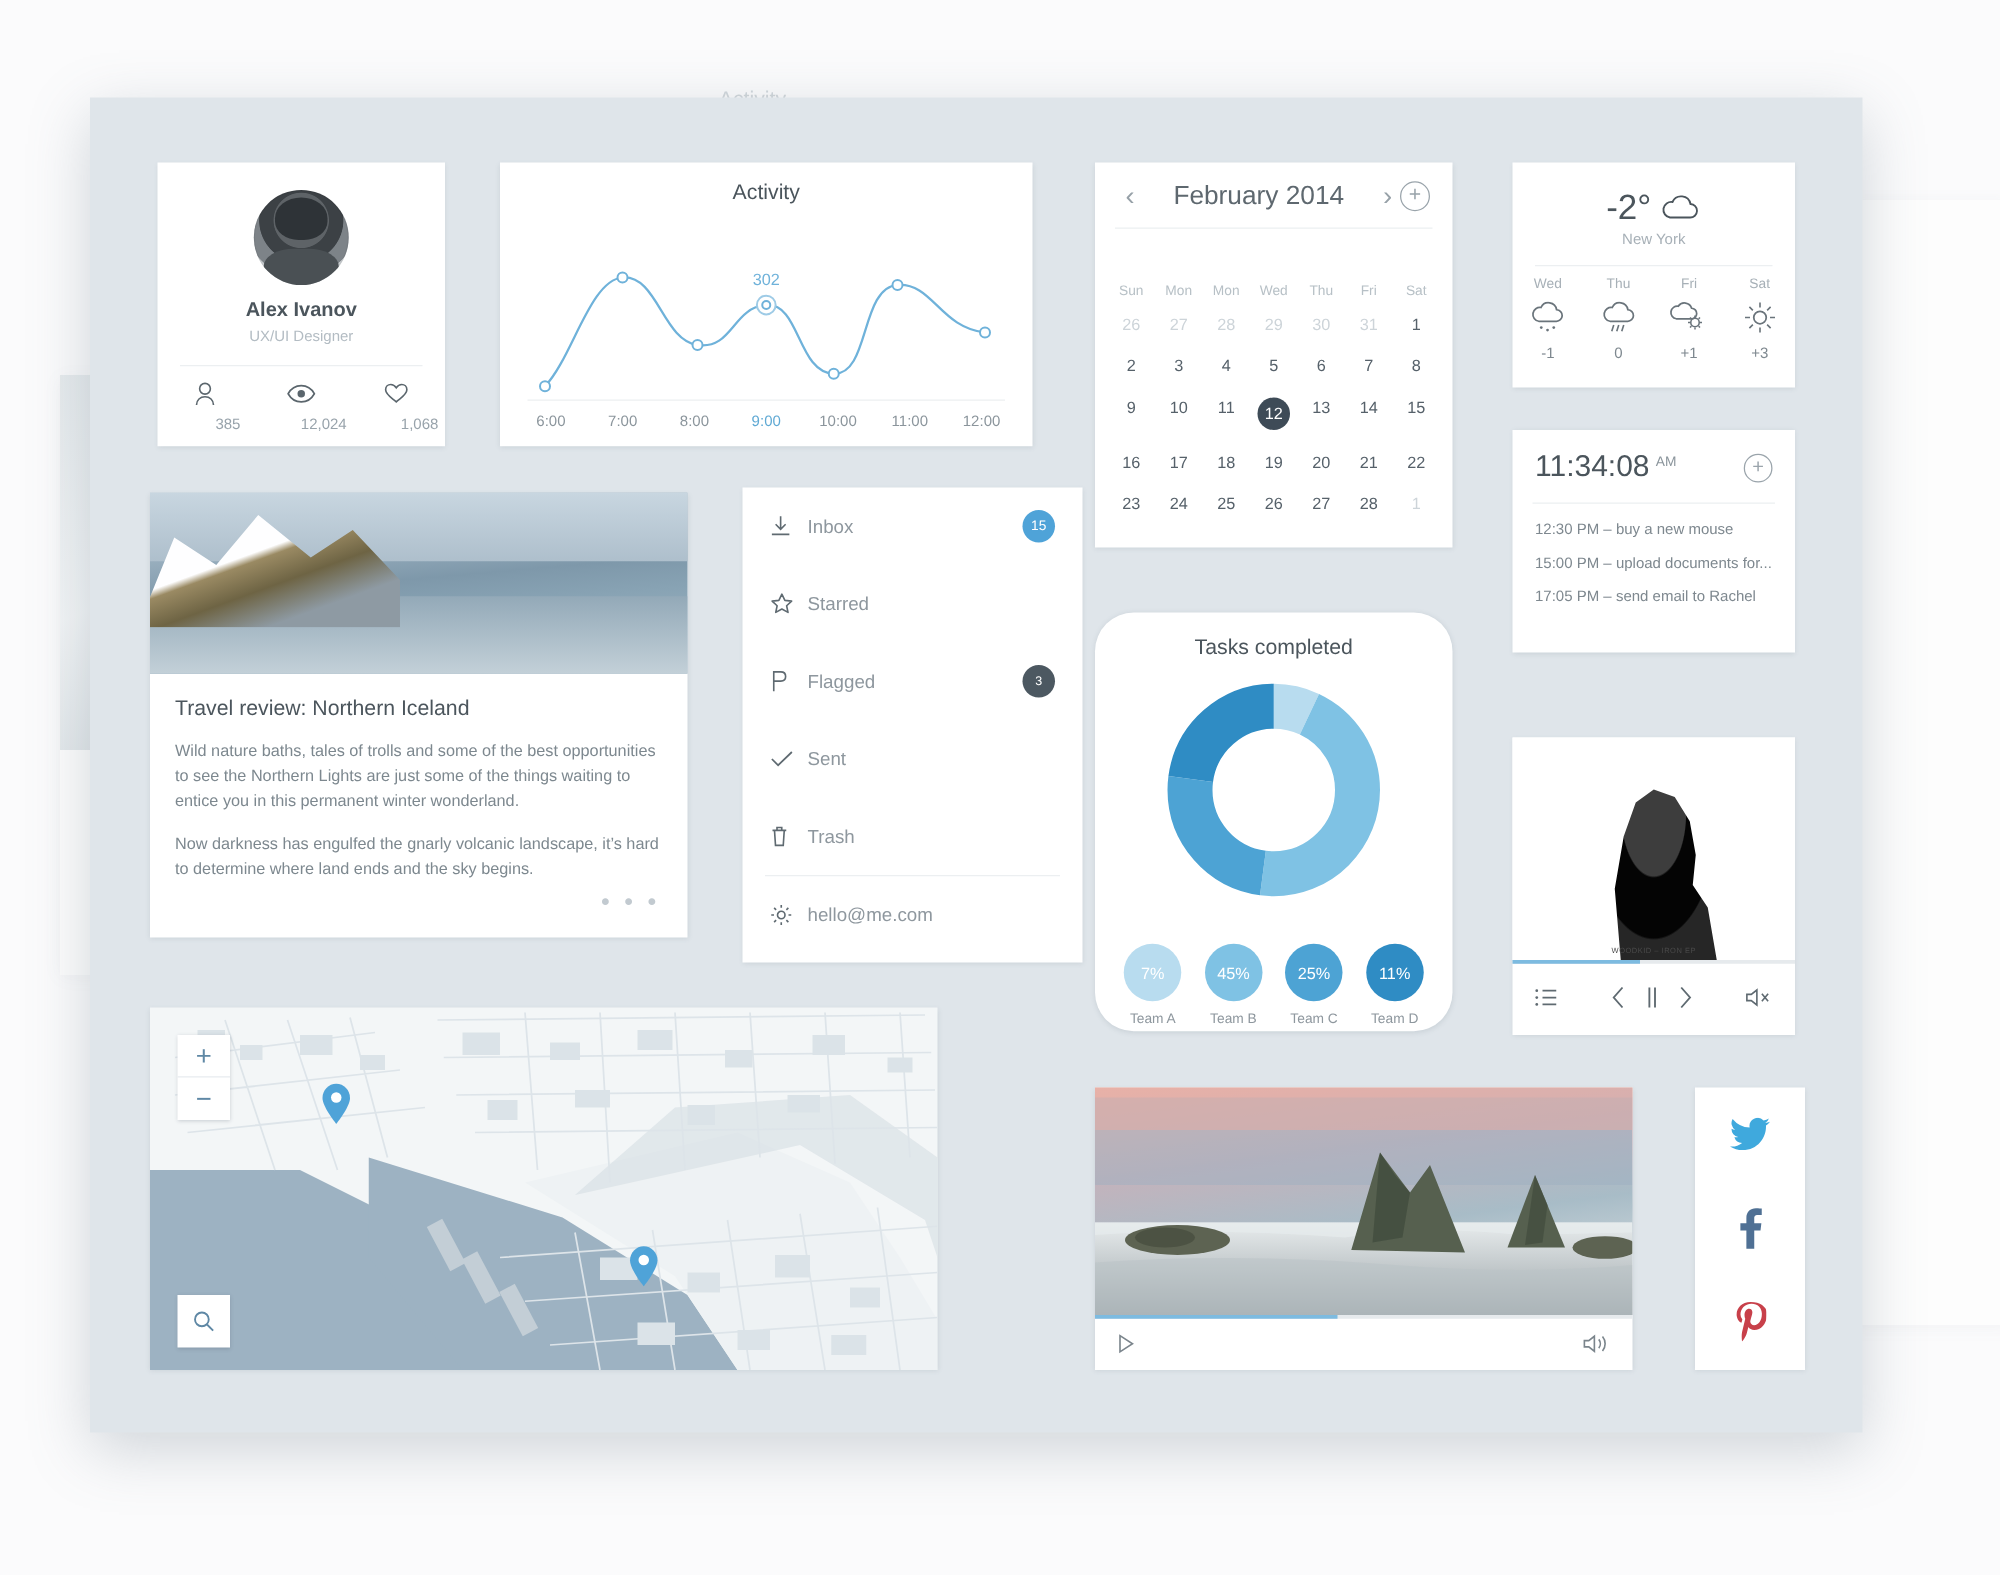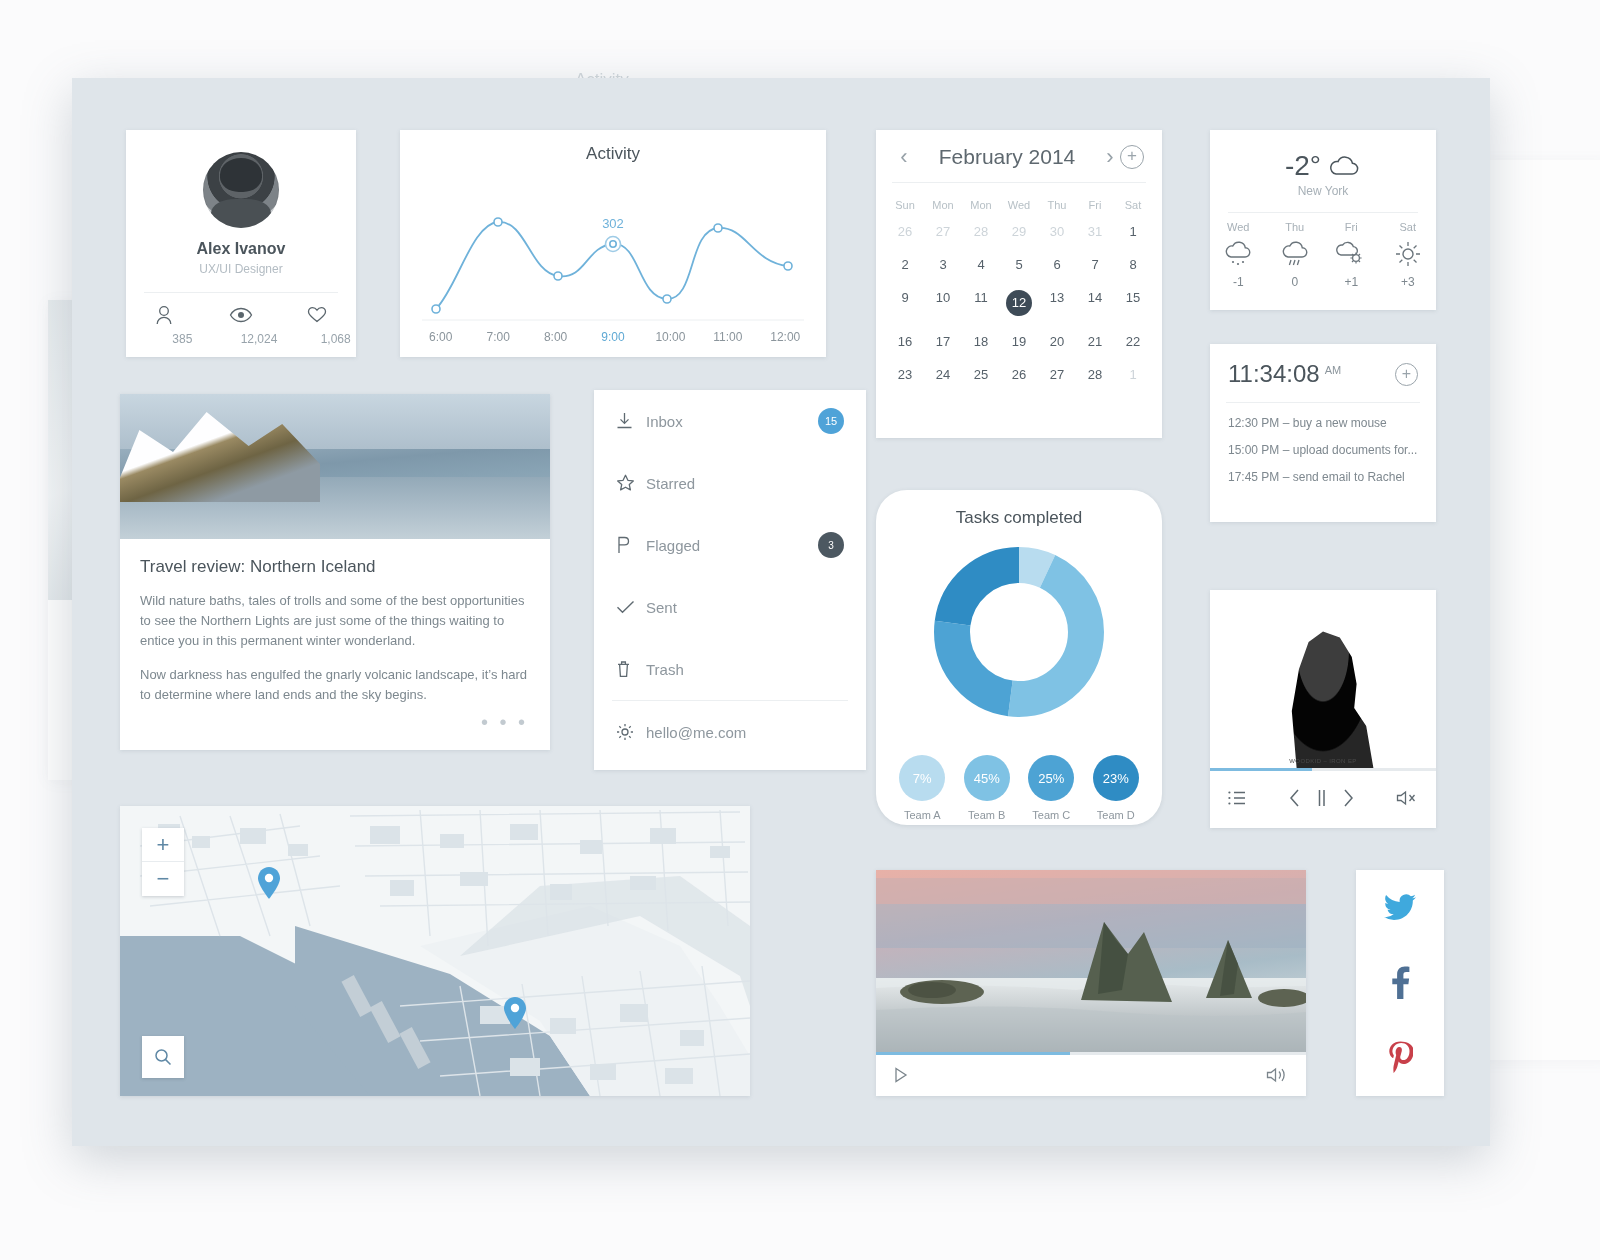--- a/index.html
+++ b/index.html
@@ -113,21 +113,21 @@
 
   
   #calendar { left: 804px; top: 52px; width: 286px; height: 308px; }
   .cal-head { display:flex; align-items:center; padding:14px 18px 0; }
   .cal-arrow { font-size:22px; color:#97a1a8; width:20px; text-align:center; }
   .cal-month { flex:1; text-align:center; font-size:21px; color:#5e686f; }
   .cal-plus { width:24px; height:24px; border-radius:50%; border:1.6px solid #9aa4ab;
               color:#9aa4ab; font-size:17px; line-height:20px; text-align:center; }
   .cal-div { height:1px; background:#eceff1; margin:12px 16px 0; }
   .cal-grid { display:grid; grid-template-columns:repeat(7,1fr); padding:8px 10px 0; }
-  .cal-grid .dw { text-align:center; font-size:11px; color:#b7c0c6; padding:8px 0 4px; }
+  .cal-grid .dw { text-align:center; font-size:11px; color:#b7c0c6; padding:8px 0 4px;margin-top:28px; }
   .cal-grid .dd { text-align:center; font-size:13px; color:#56616a; padding:9px 0; }
   .cal-grid .dd.mute { color:#cdd4d9; }
   .cal-grid .dd.sel span { display:inline-block; width:26px; height:26px; line-height:26px;
         border-radius:50%; background:#3e4b57; color:#fff; }
 
   
   #tasks { left: 804px; top: 412px; width: 286px; height: 335px; border-radius: 31px; }
   .tk-title { text-align:center; font-size:17px; color:#4b555c; padding-top:18px; }
   .tk-legend { display:flex; padding:0 14px; margin-top:12px; }
   .tk-item { flex:1; text-align:center; }
@@ -478,21 +478,21 @@
       </div>
       <div class="tk-item">
         <div class="tk-circ" style="background:#7fc2e4">45%</div>
         <div class="tk-lab">Team B</div>
       </div>
       <div class="tk-item">
         <div class="tk-circ" style="background:#4da3d4">25%</div>
         <div class="tk-lab">Team C</div>
       </div>
       <div class="tk-item">
-        <div class="tk-circ" style="background:#2f8cc4">23%</div>
+        <div class="tk-circ" style="background:#2f8cc4">11%</div>
         <div class="tk-lab">Team D</div>
       </div>
     </div>
   </div>
 
   <div class="card" id="weather">
     <div class="w-temp">
       <span>-2°</span>
       <svg width="34" height="24" viewBox="0 0 34 24">
           <path d="M9 20h16a5.4 5.4 0 0 0 .4-10.8A7.6 7.6 0 0 0 11 7.6 5.8 5.8 0 0 0 9 20z" fill="none" stroke="#4b555c" stroke-width="1.5"></path>
@@ -549,21 +549,21 @@
 
   <div class="card" id="clock">
     <div class="c-head">
       <div class="c-time">11:34:08</div>
       <div class="c-ampm">AM</div>
       <div class="c-plus">+</div>
     </div>
     <div class="c-div"></div>
     <div class="c-item">12:30 PM – buy a new mouse</div>
     <div class="c-item">15:00  PM – upload documents for...</div>
-    <div class="c-item">17:45  PM – send email to Rachel</div>
+    <div class="c-item">17:05  PM – send email to Rachel</div>
   </div>
 
   <div class="card" id="music">
     <div class="mu-art">
       <div class="mu-bust"></div>
       <div class="mu-cap">WOODKID – IRON EP</div>
     </div>
     <div class="mu-prog">
         <i style="width:45%"></i>
       </div>

